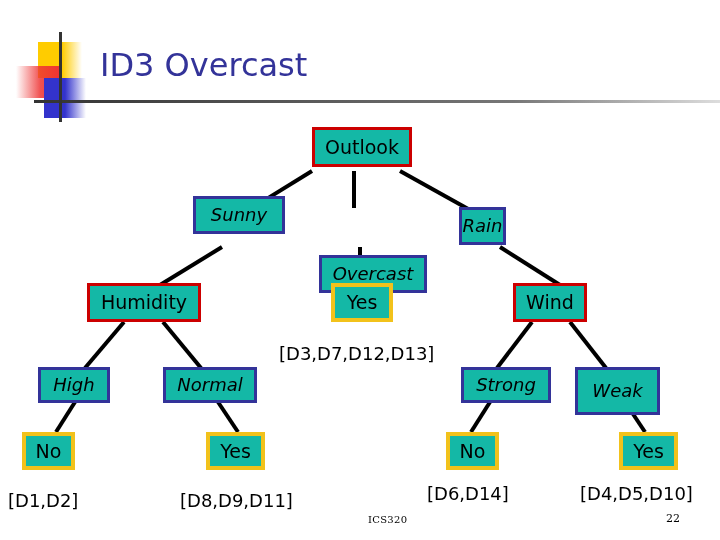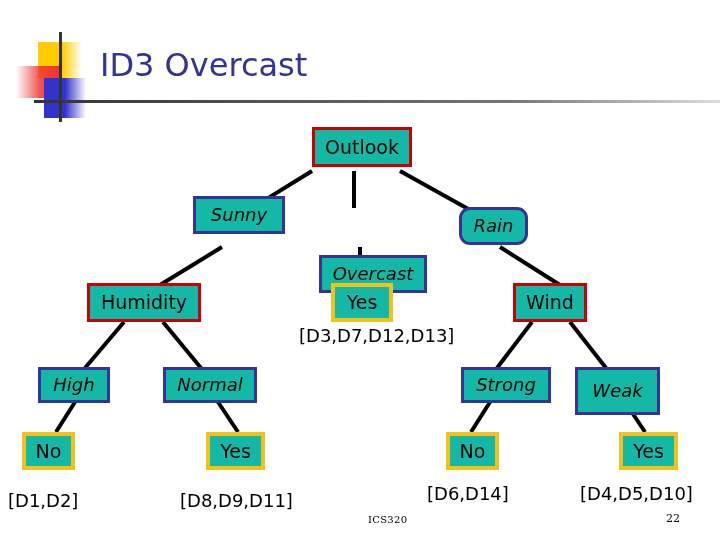--- a/index.html
+++ b/index.html
@@ -166,29 +166,29 @@
     <line x1="625" y1="402" x2="645" y2="432"></line>
   </g>
 </svg>
 
 <div class="node attr" style="left:312px; top:127px; width:100px; height:40px;">Outlook</div>
 
 <div class="node branch" style="left:193px; top:196px; width:92px; height:38px;">Sunny</div>
 
 <div class="node branch" style="left:319px; top:207px; width:108px; height:38px;margin-top:48px;">Overcast</div>
 
-<div class="node branch" style="left:459px; top:207px; width:69px; height:38px;border-radius:11px;">Rain</div>
+<div class="node branch" style="left:459px; top:207px; width:47px; height:38px;">Rain</div>
 
 <div class="node attr" style="left:87px; top:283px; width:114px; height:39px;">Humidity</div>
 
 <div class="node leaf" style="left:331px; top:283px; width:62px; height:39px;">Yes</div>
 
 <div class="node attr" style="left:513px; top:283px; width:74px; height:39px;">Wind</div>
 
-<div class="plain-label" style="left:279px; top:325px;margin-left:20px;">[D3,D7,D12,D13]</div>
+<div class="plain-label" style="left:279px; top:343px;">[D3,D7,D12,D13]</div>
 
 <div class="node branch" style="left:38px; top:367px; width:72px; height:36px;text-align:right;">High</div>
 
 <div class="node branch" style="left:163px; top:367px; width:94px; height:36px;">Normal</div>
 
 <div class="node branch" style="left:461px; top:367px; width:90px; height:36px;">Strong</div>
 
 <div class="node branch" style="left:575px; top:367px; width:85px; height:48px;">Weak</div>
 
 <div class="node leaf" style="left:22px; top:432px; width:53px; height:38px;">No</div>

